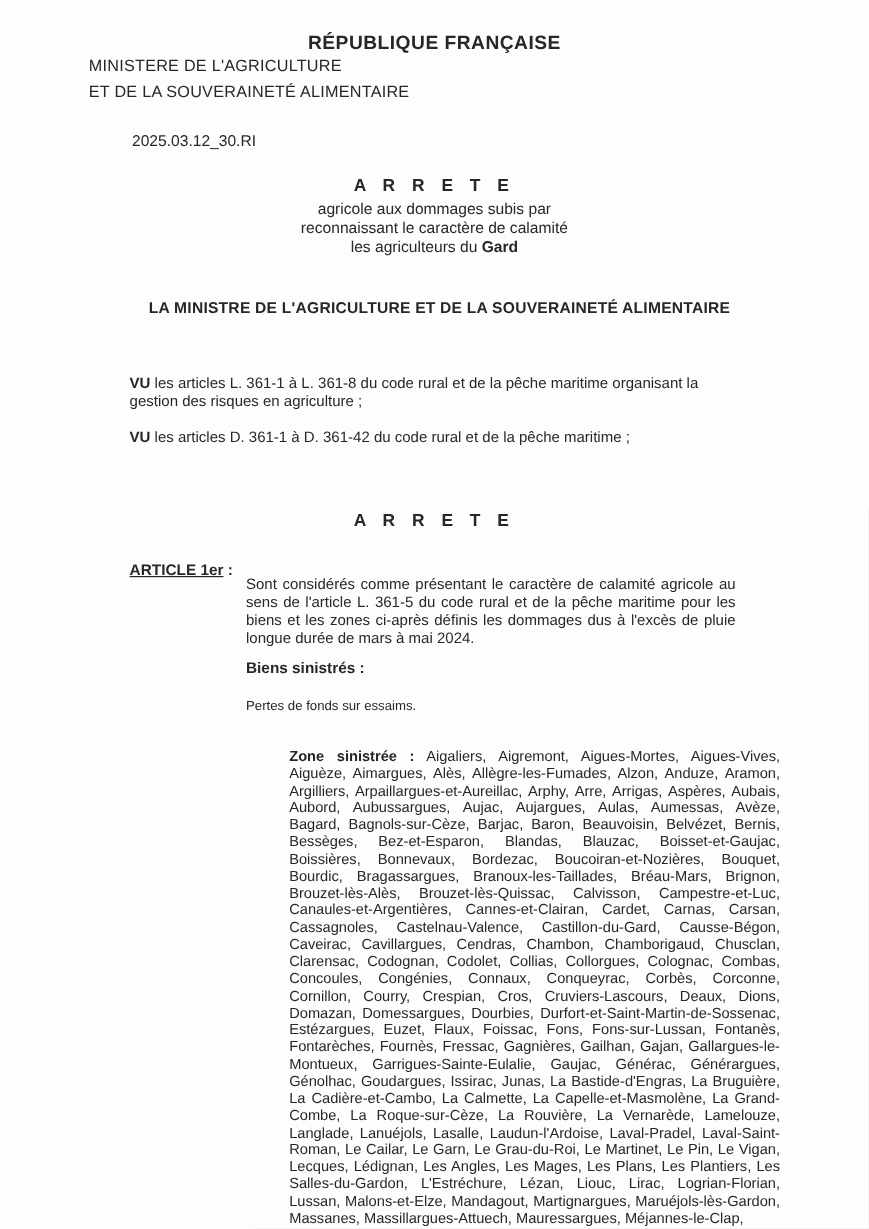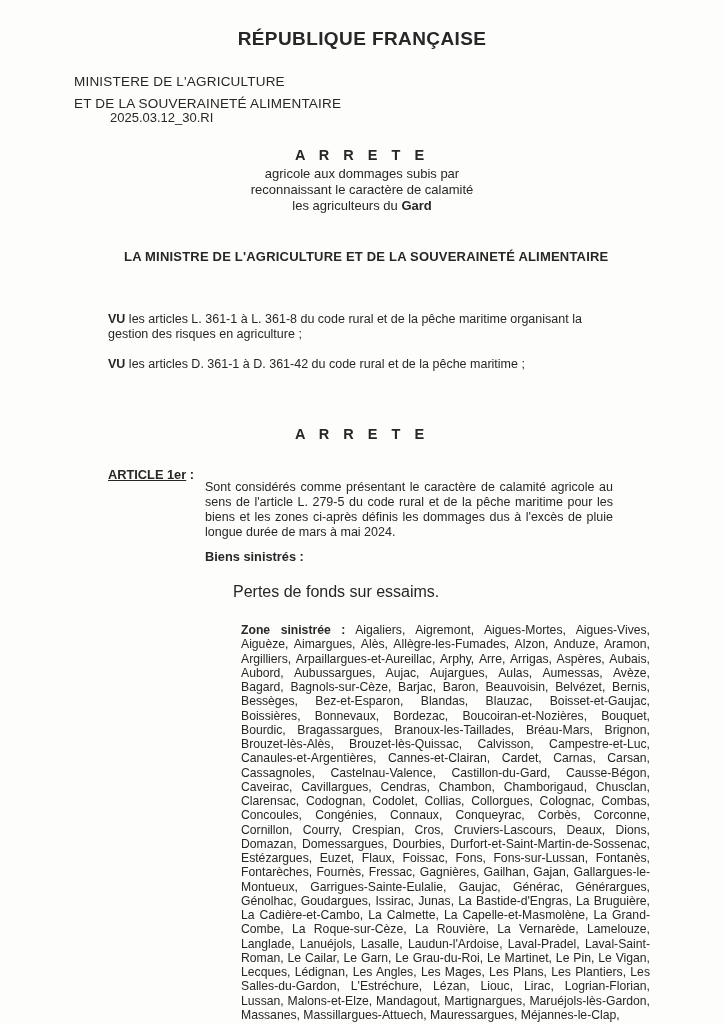--- a/index.html
+++ b/index.html
@@ -16,25 +16,25 @@
     color: #272727;
     font-family: "Liberation Sans", "DejaVu Sans", sans-serif;
     overflow: hidden;
   }
   .abs { position: absolute; }
 
   .republic {
     top: 28px; left: 0; width: 724px;
     text-align: center;
     font-weight: bold;
-    font-size: 19px;
+    font-size: 16px;
     letter-spacing: 0.4px;
   }
   .ministry {
-    top: 71px; left: 74px;
+    top: 44px; left: 74px;
     font-size: 13.5px;
     line-height: 22px;
     letter-spacing: 0.2px;
   }
   .reference {
     top: 110px; left: 110px;
     font-size: 13px;
   }
   .title-block {
     top: 147px; left: 0; width: 724px;
@@ -84,22 +84,21 @@
     line-height: 15.2px;
     text-align: justify;
   }
   .biens-label {
     top: 549px; left: 205px;
     font-weight: bold;
     font-size: 12.8px;
   }
   .biens-text {
     top: 583px; left: 205px;
-    font-size: 16px;
-    margin-left: 28px;
+    font-size: 11px;
   }
   .zone-para {
     top: 611px; left: 205px; width: 409px;
     font-size: 12.2px;
     line-height: 14.25px;
     text-align: justify;
     margin-left: 36px;
   }
   .zone-para .zone-label { font-weight: bold; }
   strong { font-weight: bold; }
@@ -129,21 +128,21 @@
 
   <p class="abs vu vu-1"><strong>VU</strong><span> les articles L. 361-1 à L. 361-8 du code rural et de la pêche maritime organisant la gestion des risques en agriculture ;</span></p>
 
   <p class="abs vu vu-2"><strong>VU</strong><span> les articles D. 361-1 à D. 361-42 du code rural et de la pêche maritime ;</span></p>
 
 
   <div class="abs arrete2">A R R E T E</div>
 
   <div class="abs article-label"><span class="underlined">ARTICLE 1er</span><span> :</span></div>
 
-  <p class="abs article-body">Sont considérés comme présentant le caractère de calamité agricole au sens de l'article L. 279-5 du code rural et de la pêche maritime pour les biens et les zones ci-après définis les dommages dus à l'excès de pluie longue durée de mars à mai 2024.</p>
+  <p class="abs article-body">Sont considérés comme présentant le caractère de calamité agricole au sens de l'article L. 361-5 du code rural et de la pêche maritime pour les biens et les zones ci-après définis les dommages dus à l'excès de pluie longue durée de mars à mai 2024.</p>
 
   <div class="abs biens-label">Biens sinistrés :</div>
 
   <div class="abs biens-text">Pertes de fonds sur essaims.</div>
 
   <p class="abs zone-para"><span class="zone-label">Zone sinistrée :</span><span> Aigaliers, Aigremont, Aigues-Mortes, Aigues-Vives, Aiguèze, Aimargues, Alès, Allègre-les-Fumades, Alzon, Anduze, Aramon, Argilliers, Arpaillargues-et-Aureillac, Arphy, Arre, Arrigas, Aspères, Aubais, Aubord, Aubussargues, Aujac, Aujargues, Aulas, Aumessas, Avèze, Bagard, Bagnols-sur-Cèze, Barjac, Baron, Beauvoisin, Belvézet, Bernis, Bessèges, Bez-et-Esparon, Blandas, Blauzac, Boisset-et-Gaujac, Boissières, Bonnevaux, Bordezac, Boucoiran-et-Nozières, Bouquet, Bourdic, Bragassargues, Branoux-les-Taillades, Bréau-Mars, Brignon, Brouzet-lès-Alès, Brouzet-lès-Quissac, Calvisson, Campestre-et-Luc, Canaules-et-Argentières, Cannes-et-Clairan, Cardet, Carnas, Carsan, Cassagnoles, Castelnau-Valence, Castillon-du-Gard, Causse-Bégon, Caveirac, Cavillargues, Cendras, Chambon, Chamborigaud, Chusclan, Clarensac, Codognan, Codolet, Collias, Collorgues, Colognac, Combas, Concoules, Congénies, Connaux, Conqueyrac, Corbès, Corconne, Cornillon, Courry, Crespian, Cros, Cruviers-Lascours, Deaux, Dions, Domazan, Domessargues, Dourbies, Durfort-et-Saint-Martin-de-Sossenac, Estézargues, Euzet, Flaux, Foissac, Fons, Fons-sur-Lussan, Fontanès, Fontarèches, Fournès, Fressac, Gagnières, Gailhan, Gajan, Gallargues-le-Montueux, Garrigues-Sainte-Eulalie, Gaujac, Générac, Générargues, Génolhac, Goudargues, Issirac, Junas, La Bastide-d'Engras, La Bruguière, La Cadière-et-Cambo, La Calmette, La Capelle-et-Masmolène, La Grand-Combe, La Roque-sur-Cèze, La Rouvière, La Vernarède, Lamelouze, Langlade, Lanuéjols, Lasalle, Laudun-l'Ardoise, Laval-Pradel, Laval-Saint-Roman, Le Cailar, Le Garn, Le Grau-du-Roi, Le Martinet, Le Pin, Le Vigan, Lecques, Lédignan, Les Angles, Les Mages, Les Plans, Les Plantiers, Les Salles-du-Gardon, L'Estréchure, Lézan, Liouc, Lirac, Logrian-Florian, Lussan, Malons-et-Elze, Mandagout, Martignargues, Maruéjols-lès-Gardon, Massanes, Massillargues-Attuech, Mauressargues, Méjannes-le-Clap,</span></p>
 
 </div>
 
 </body></html>

